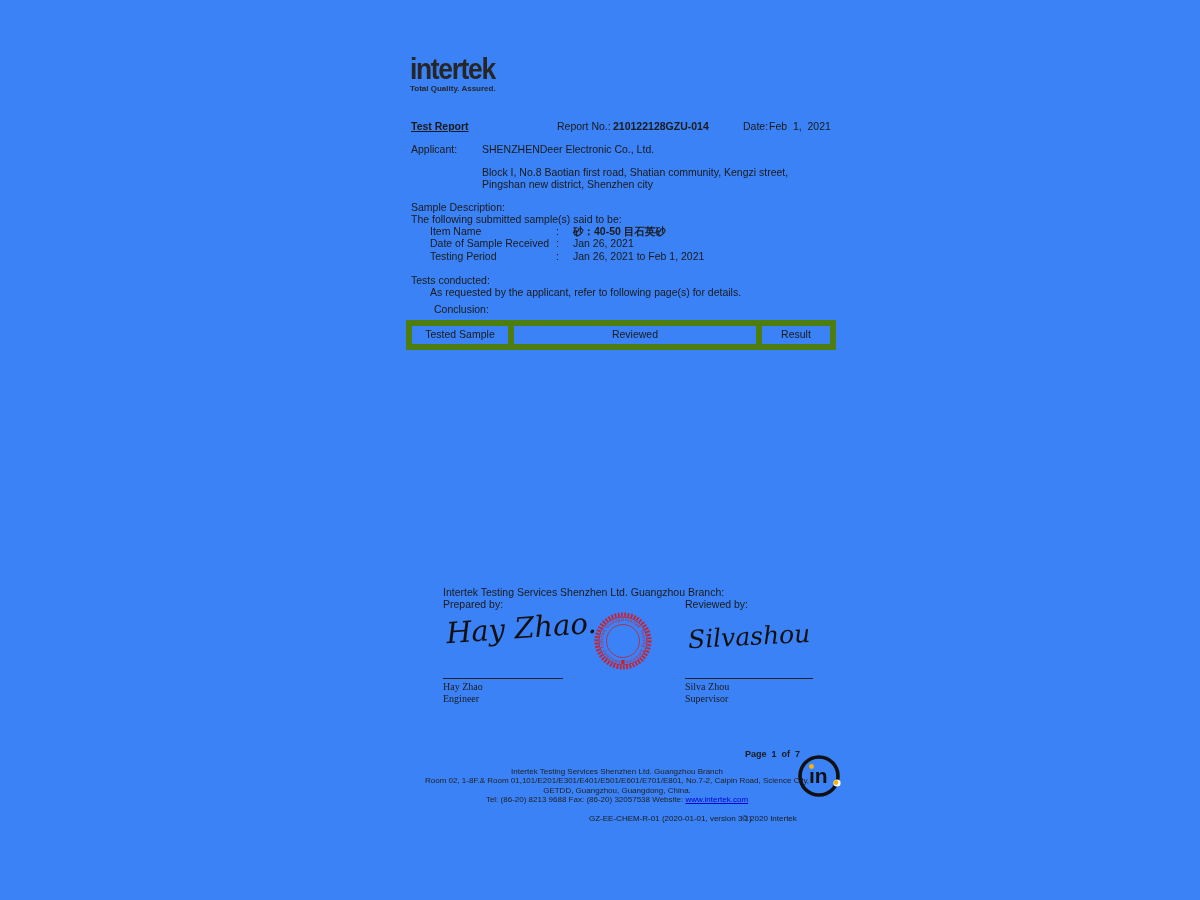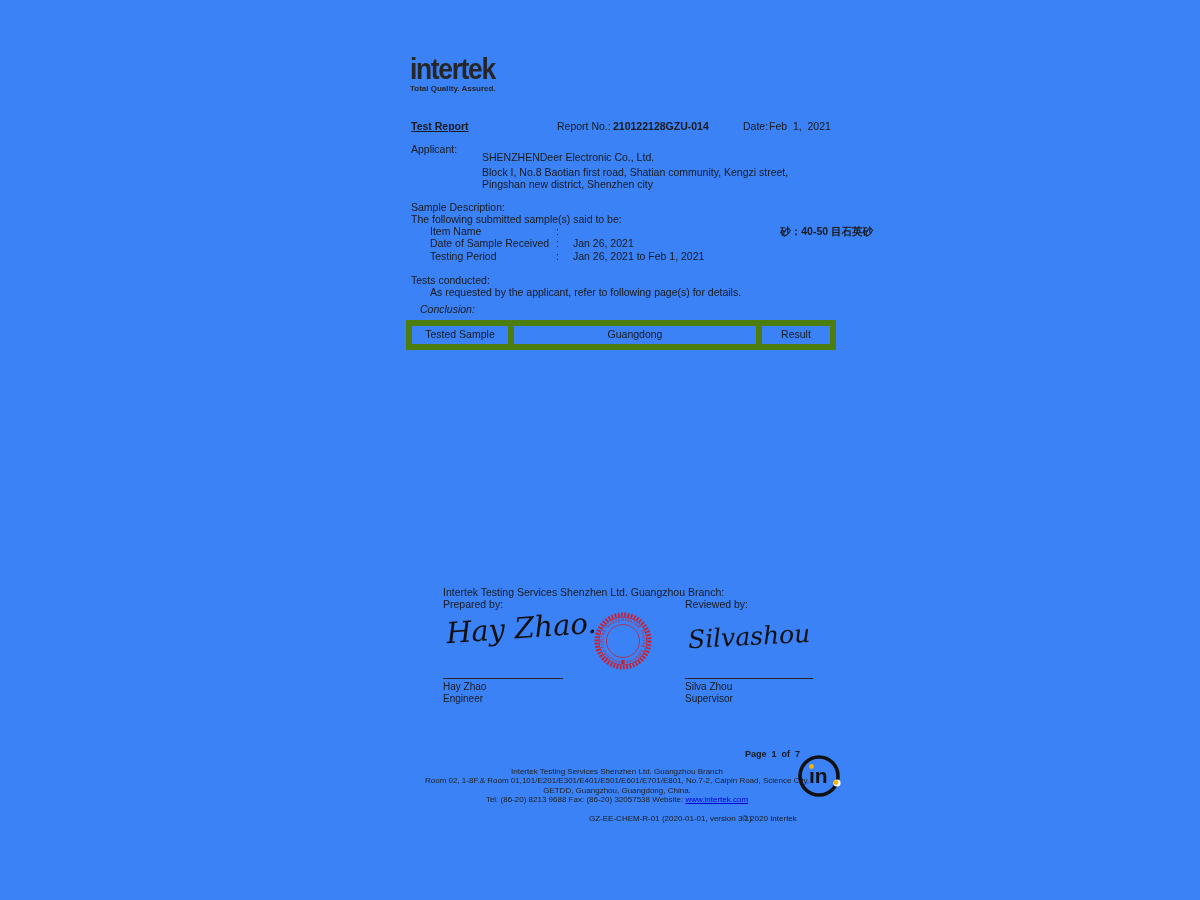--- a/index.html
+++ b/index.html
@@ -9,36 +9,36 @@
     font-family:"Liberation Sans", sans-serif; color:#1a1a1a; font-size:10.5px;
     overflow:hidden;
   }
   .abs { position:absolute; }
 
   
   .brand { font-size:30px; font-weight:bold; letter-spacing:-1.5px; color:#262626;
            transform:scaleX(0.88); transform-origin:left top; line-height:30px; }
   .tagline { font-size:8px; font-weight:bold; color:#262626; margin-top:0px; }
 
-  .bold { font-weight:bold;text-align:right; }
+  .bold { font-weight:bold; }
   .underline { text-decoration:underline; }
 
   
   table.concl { border-collapse:collapse; table-layout:fixed; width:424px; }
   table.concl td { border:6px solid #4d7c0f; padding:2px 5px; vertical-align:middle;
                    font-size:10.5px; line-height:11.5px;text-align:center; }
   td.c1 { width:102px; } td.c2 { width:248px; } td.c3 { width:74px; }
   tr.hdr td { height:24px; }
   tr.bodyr td { height:46px; }
   .preline { white-space:pre-line; }
 
   
   .sig { font-family:"DejaVu Serif", serif; font-style:italic; color:#101010; }
   .sigline { border-top:1.5px solid #222; height:0; }
-  .namecol { font-size:10px; line-height:11.5px; }
+  .namecol { font-size:10px; line-height:11.5px;font-family:Liberation Serif, serif; }
 
   
   .footcenter { width:400px; text-align:center; font-size:8px; line-height:9.3px; color:#222; }
   .footcenter a { color:#0000cc; text-decoration:underline; }
   .small8 { font-size:8px; }
   .page-label { font-size:9px; font-weight:bold; }
 </style>
 </head>
 <body>
 
@@ -49,21 +49,21 @@
     <div class="tagline">Total Quality. Assured.</div>
   </div>
 
   <div class="abs bold underline" style="left:411px; top:120px;">Test Report</div>
   <div class="abs" style="left:557px; top:120px;">Report No.:</div>
   <div class="abs bold" style="left:613px; top:120px;">210122128GZU-014</div>
   <div class="abs" style="left:743px; top:120px;">Date:</div>
   <div class="abs" style="left:769px; top:120px; white-space:pre;">Feb  1,  2021</div>
 
   <div class="abs" style="left:411px; top:143px;">Applicant:</div>
-  <div class="abs" style="left:482px; top:143px;margin-top:8px;">SHENZHENDeer Electronic Co., Ltd.</div>
+  <div class="abs" style="left:482px; top:143px;">SHENZHENDeer Electronic Co., Ltd.</div>
   <div class="abs" style="left:482px; top:166px;">Block I, No.8 Baotian first road, Shatian community, Kengzi street,</div>
   <div class="abs" style="left:482px; top:178px;">Pingshan new district, Shenzhen city</div>
 
   <div class="abs" style="left:411px; top:201px;">Sample Description:</div>
   <div class="abs" style="left:411px; top:213px;">The following submitted sample(s) said to be:</div>
 
   <div class="abs" style="left:430px; top:225px;">
     <span class="abs" style="left:0px; top:0px; width:200px;">Item Name</span>
     <span class="abs" style="left:126px; top:0px;">:</span>
     <span class="abs bold" style="left:143px; top:0px; width:300px;">砂：40-50 目石英砂</span>
@@ -75,28 +75,28 @@
   </div>
   <div class="abs" style="left:430px; top:250px;">
     <span class="abs" style="left:0px; top:0px; width:200px;">Testing Period</span>
     <span class="abs" style="left:126px; top:0px;">:</span>
     <span class="abs" style="left:143px; top:0px; width:300px;">Jan 26, 2021 to Feb 1, 2021</span>
   </div>
 
   <div class="abs" style="left:411px; top:274px;">Tests conducted:</div>
   <div class="abs" style="left:430px; top:286px;">As requested by the applicant, refer to following page(s) for details.</div>
 
-  <div class="abs" style="left:420px; top:303px;font-style:italic;">Conclusion:</div>
+  <div class="abs" style="left:434px; top:303px;">Conclusion:</div>
 
   <div class="abs" style="left:406px; top:320px;">
     <table class="concl">
       <tbody>
           <tr class="hdr">
         <td class="c1">Tested Sample</td>
-        <td class="c2">Guangdong</td>
+        <td class="c2">Reviewed</td>
         <td class="c3">Result</td>
       </tr>
     </tbody>
       </table>
   </div>
 
   <div class="abs" style="left:443px; top:586px;">Intertek Testing Services Shenzhen Ltd. Guangzhou Branch:</div>
   <div class="abs" style="left:443px; top:598px;">Prepared by:</div>
   <div class="abs" style="left:685px; top:598px;">Reviewed by:</div>
 

